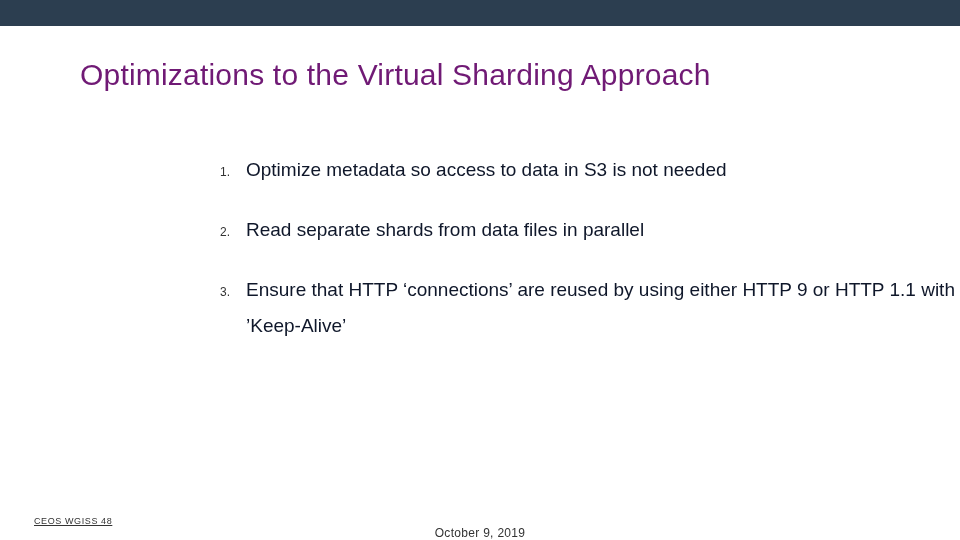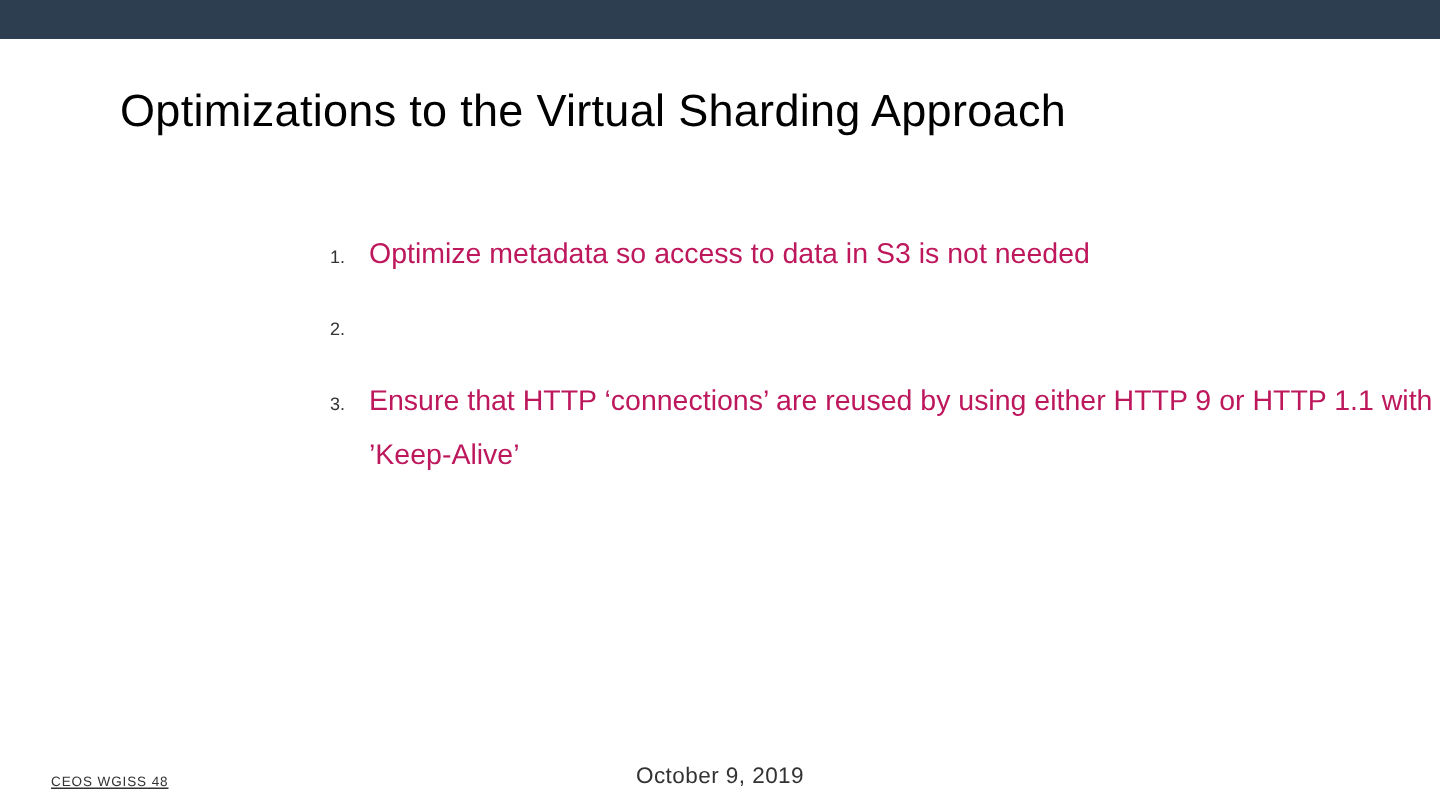--- a/index.html
+++ b/index.html
@@ -16,21 +16,21 @@
       overflow: hidden;
     }
     .top-bar {
       width: 100%;
       height: 26px;
       background: #2c3e50;
     }
     .slide-title {
       font-size: 30px;
       font-weight: normal;
-      color: #000000;
+      color: #701a75;
       margin: 32px 0 0 80px;
       letter-spacing: 0.2px;
     }
     .content {
       margin: 60px 0 0 0;
     }
     .list {
       list-style: none;
       padding-left: 220px;
     }
@@ -40,57 +40,58 @@
       margin-bottom: 24px;
     }
     .list-number {
       font-size: 12px;
       color: #333333;
       min-width: 16px;
       margin-right: 10px;
     }
     .list-text {
       font-size: 19px;
-      color: #be185d;
+      color: #0f172a;
       line-height: 1.9;
     }
     .footer-left {
       position: absolute;
       bottom: 14px;
       left: 34px;
       font-size: 9px;
       color: #333333;
       letter-spacing: 0.6px;
       text-decoration: underline;
     }
     .footer-center {
       position: absolute;
-      bottom: 14px;
+      bottom: 0;
       left: 50%;
       transform: translateX(-50%);
-      font-size: 15px;
+      font-size: 12px;
       color: #333333;
       letter-spacing: 0.3px;
     }
   </style>
 </head>
 <body>
 
 <div class="top-bar"></div>
 
 <h1 class="slide-title">Optimizations to the Virtual Sharding Approach</h1>
 
 <div class="content">
   <ol class="list">
     <li class="list-item">
       <span class="list-number">1.</span>
       <span class="list-text">Optimize metadata so access to data in S3 is not needed</span>
     </li>
     <li class="list-item">
       <span class="list-number">2.</span>
+      <span class="list-text">Read separate shards from data files in parallel</span>
     </li>
     <li class="list-item">
       <span class="list-number">3.</span>
       <span class="list-text">Ensure that HTTP ‘connections’ are reused by using either HTTP 9 or HTTP 1.1 with ’Keep-Alive’</span>
     </li>
   </ol>
 </div>
 
 <div class="footer-left">CEOS WGISS 48</div>
 <div class="footer-center">October 9, 2019</div>

